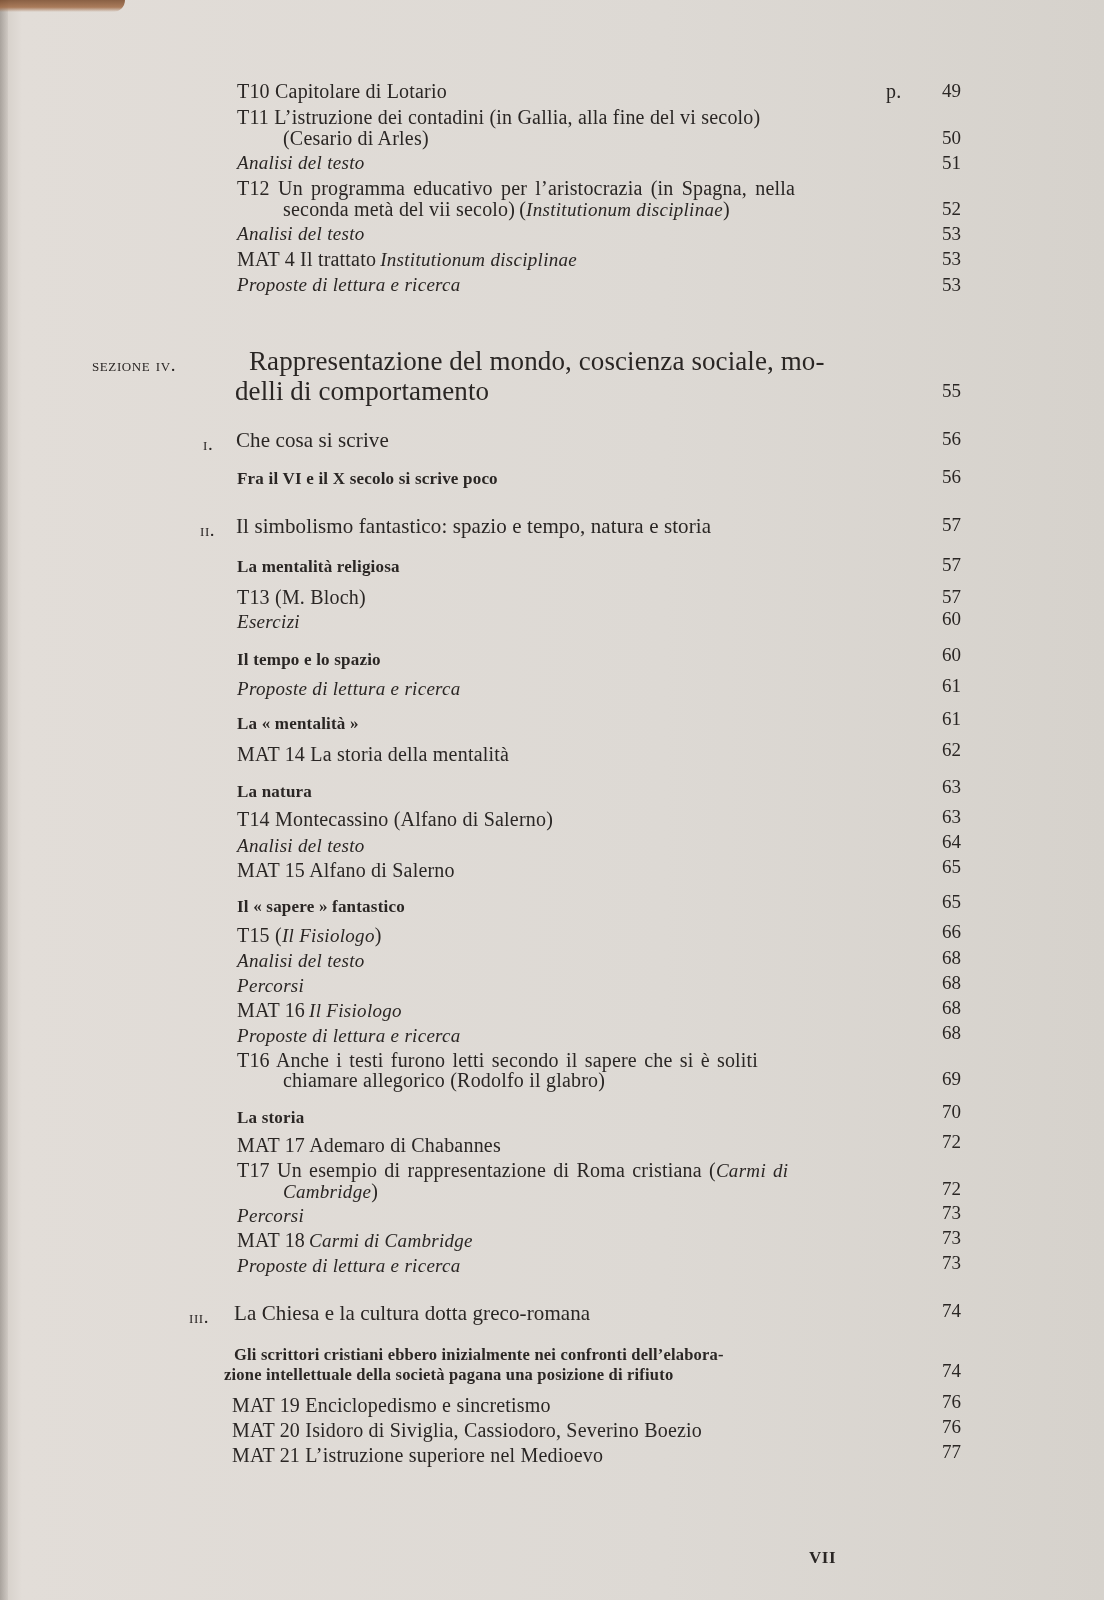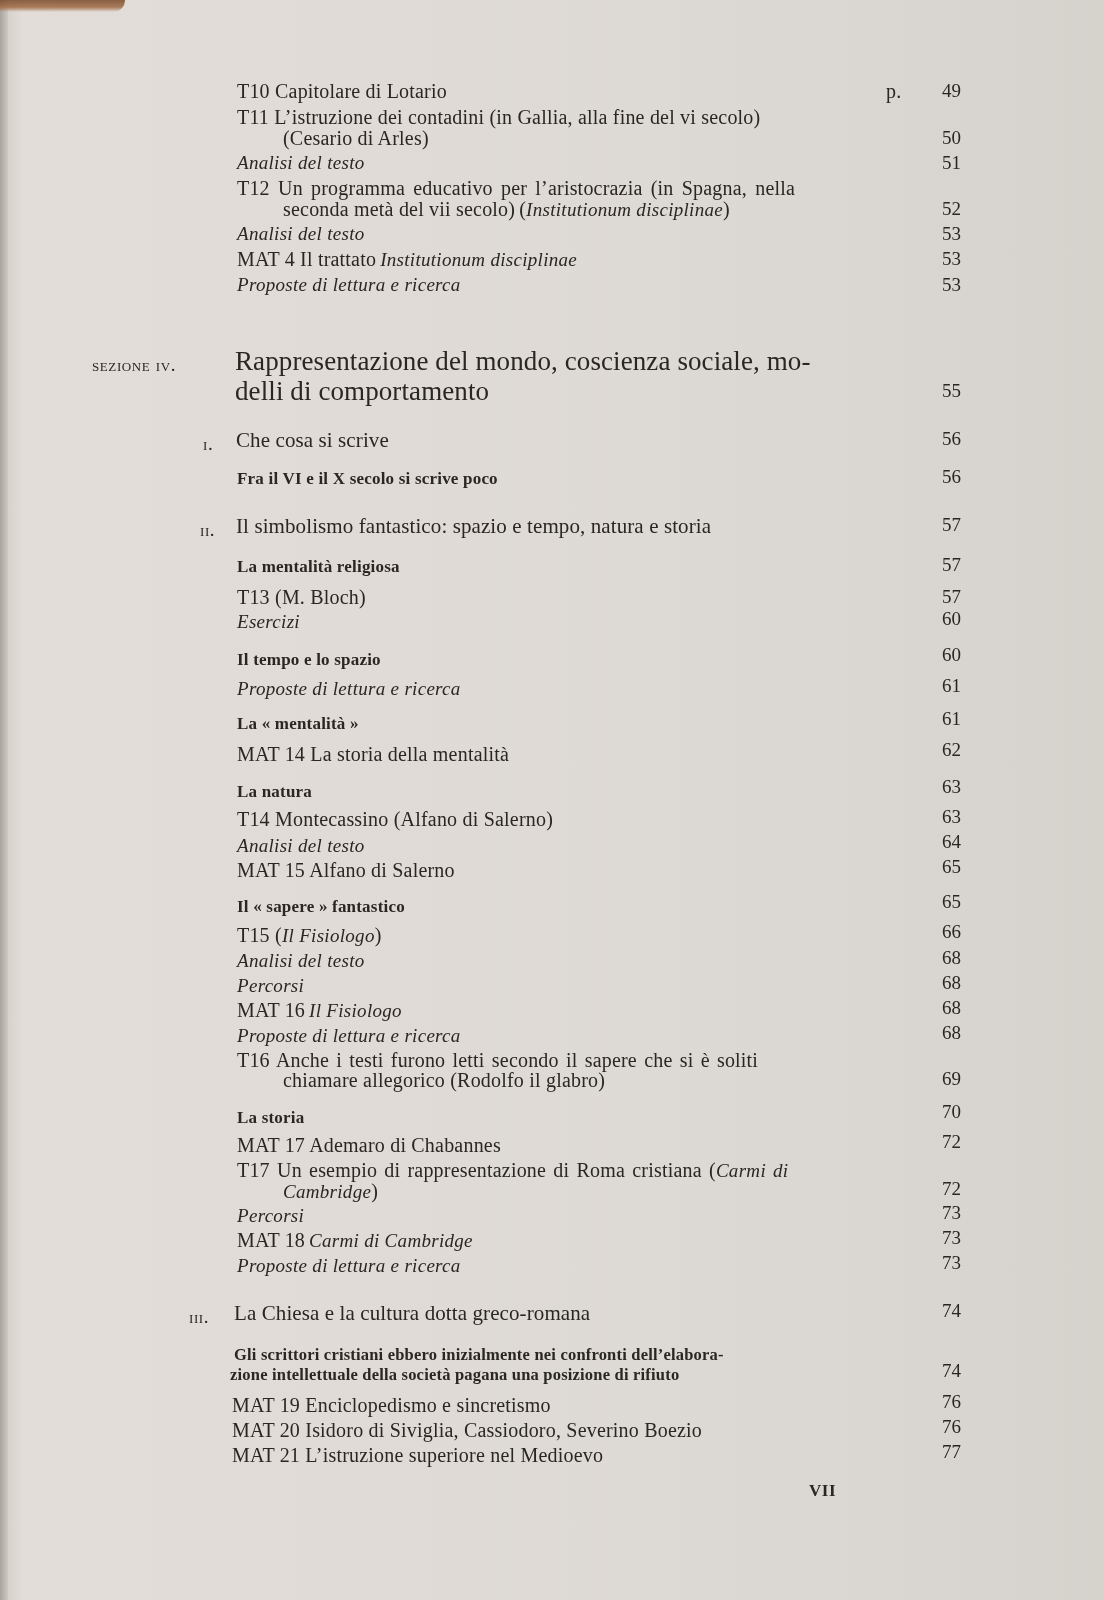--- a/index.html
+++ b/index.html
@@ -60,21 +60,21 @@
     .t-italic { font-size: 19px; font-style: italic; letter-spacing: 0.3px; }
     .t-bold { font-size: 17px; font-weight: bold; letter-spacing: 0.2px; }
     .t-section { font-size: 27px; letter-spacing: 0.1px; }
     .t-chapter { font-size: 21px; letter-spacing: 0.1px; }
     .smallcaps { font-variant: small-caps; font-size: 19px; letter-spacing: 0.6px; }
     .num { font-size: 19px; }
 
     .folio {
       position: absolute;
       left: 809px;
-      top: 1481px;
+      top: 1548px;
       font-size: 17px;
       font-weight: bold;
       letter-spacing: 0.5px;
     }
   </style>
 </head>
 <body>
 
 <div class="page-bg"></div>
 <div class="left-edge"></div>
@@ -125,21 +125,21 @@
     <span class="page num">53</span>
   </div>
 
   <div class="entry" style="top:274px">
     <span class="label t-italic" style="left:237px">Proposte di lettura e ricerca</span>
     <span class="page num">53</span>
   </div>
 
   <div class="entry" style="top:346px">
     <span class="label smallcaps" style="left:92px; top:8px">sezione iv.</span>
-    <span class="label t-section" style="left:235px">Rappresentazione del mondo, coscienza sociale, mo-</span>
+    <span class="label t-section" style="left:249px">Rappresentazione del mondo, coscienza sociale, mo-</span>
   </div>
   <div class="entry" style="top:376px">
     <span class="label t-section" style="left:235px">delli di comportamento</span>
     <span class="page num" style="top:4px">55</span>
   </div>
 
   <div class="entry" style="top:428px">
     <span class="label smallcaps" style="left:203px; top:5px">i.</span>
     <span class="label t-chapter" style="left:236px">Che cosa si scrive</span>
     <span class="page num" style="top:0px">56</span>
@@ -297,21 +297,21 @@
   <div class="entry" style="top:1301px">
     <span class="label smallcaps" style="left:189px; top:5px">iii.</span>
     <span class="label t-chapter" style="left:234px">La Chiesa e la cultura dotta greco-romana</span>
     <span class="page num" style="top:-1px">74</span>
   </div>
 
   <div class="entry" style="top:1345px">
     <span class="label t-bold" style="left:234px; font-size:16.5px">Gli scrittori cristiani ebbero inizialmente nei confronti dell’elabora-</span>
   </div>
   <div class="entry" style="top:1365px">
-    <span class="label t-bold" style="left:230px; font-size:16.5px">zione intellettuale della società pagana una posizione di rifiuto</span>
+    <span class="label t-bold" style="left:224px; font-size:16.5px">zione intellettuale della società pagana una posizione di rifiuto</span>
     <span class="page num" style="top:-5px">74</span>
   </div>
 
   <div class="entry" style="top:1394px">
     <span class="label t-normal" style="left:232px">MAT 19 Enciclopedismo e sincretismo</span>
     <span class="page num" style="top:-3px">76</span>
   </div>
 
   <div class="entry" style="top:1419px">
     <span class="label t-normal" style="left:232px">MAT 20 Isidoro di Siviglia, Cassiodoro, Severino Boezio</span>

